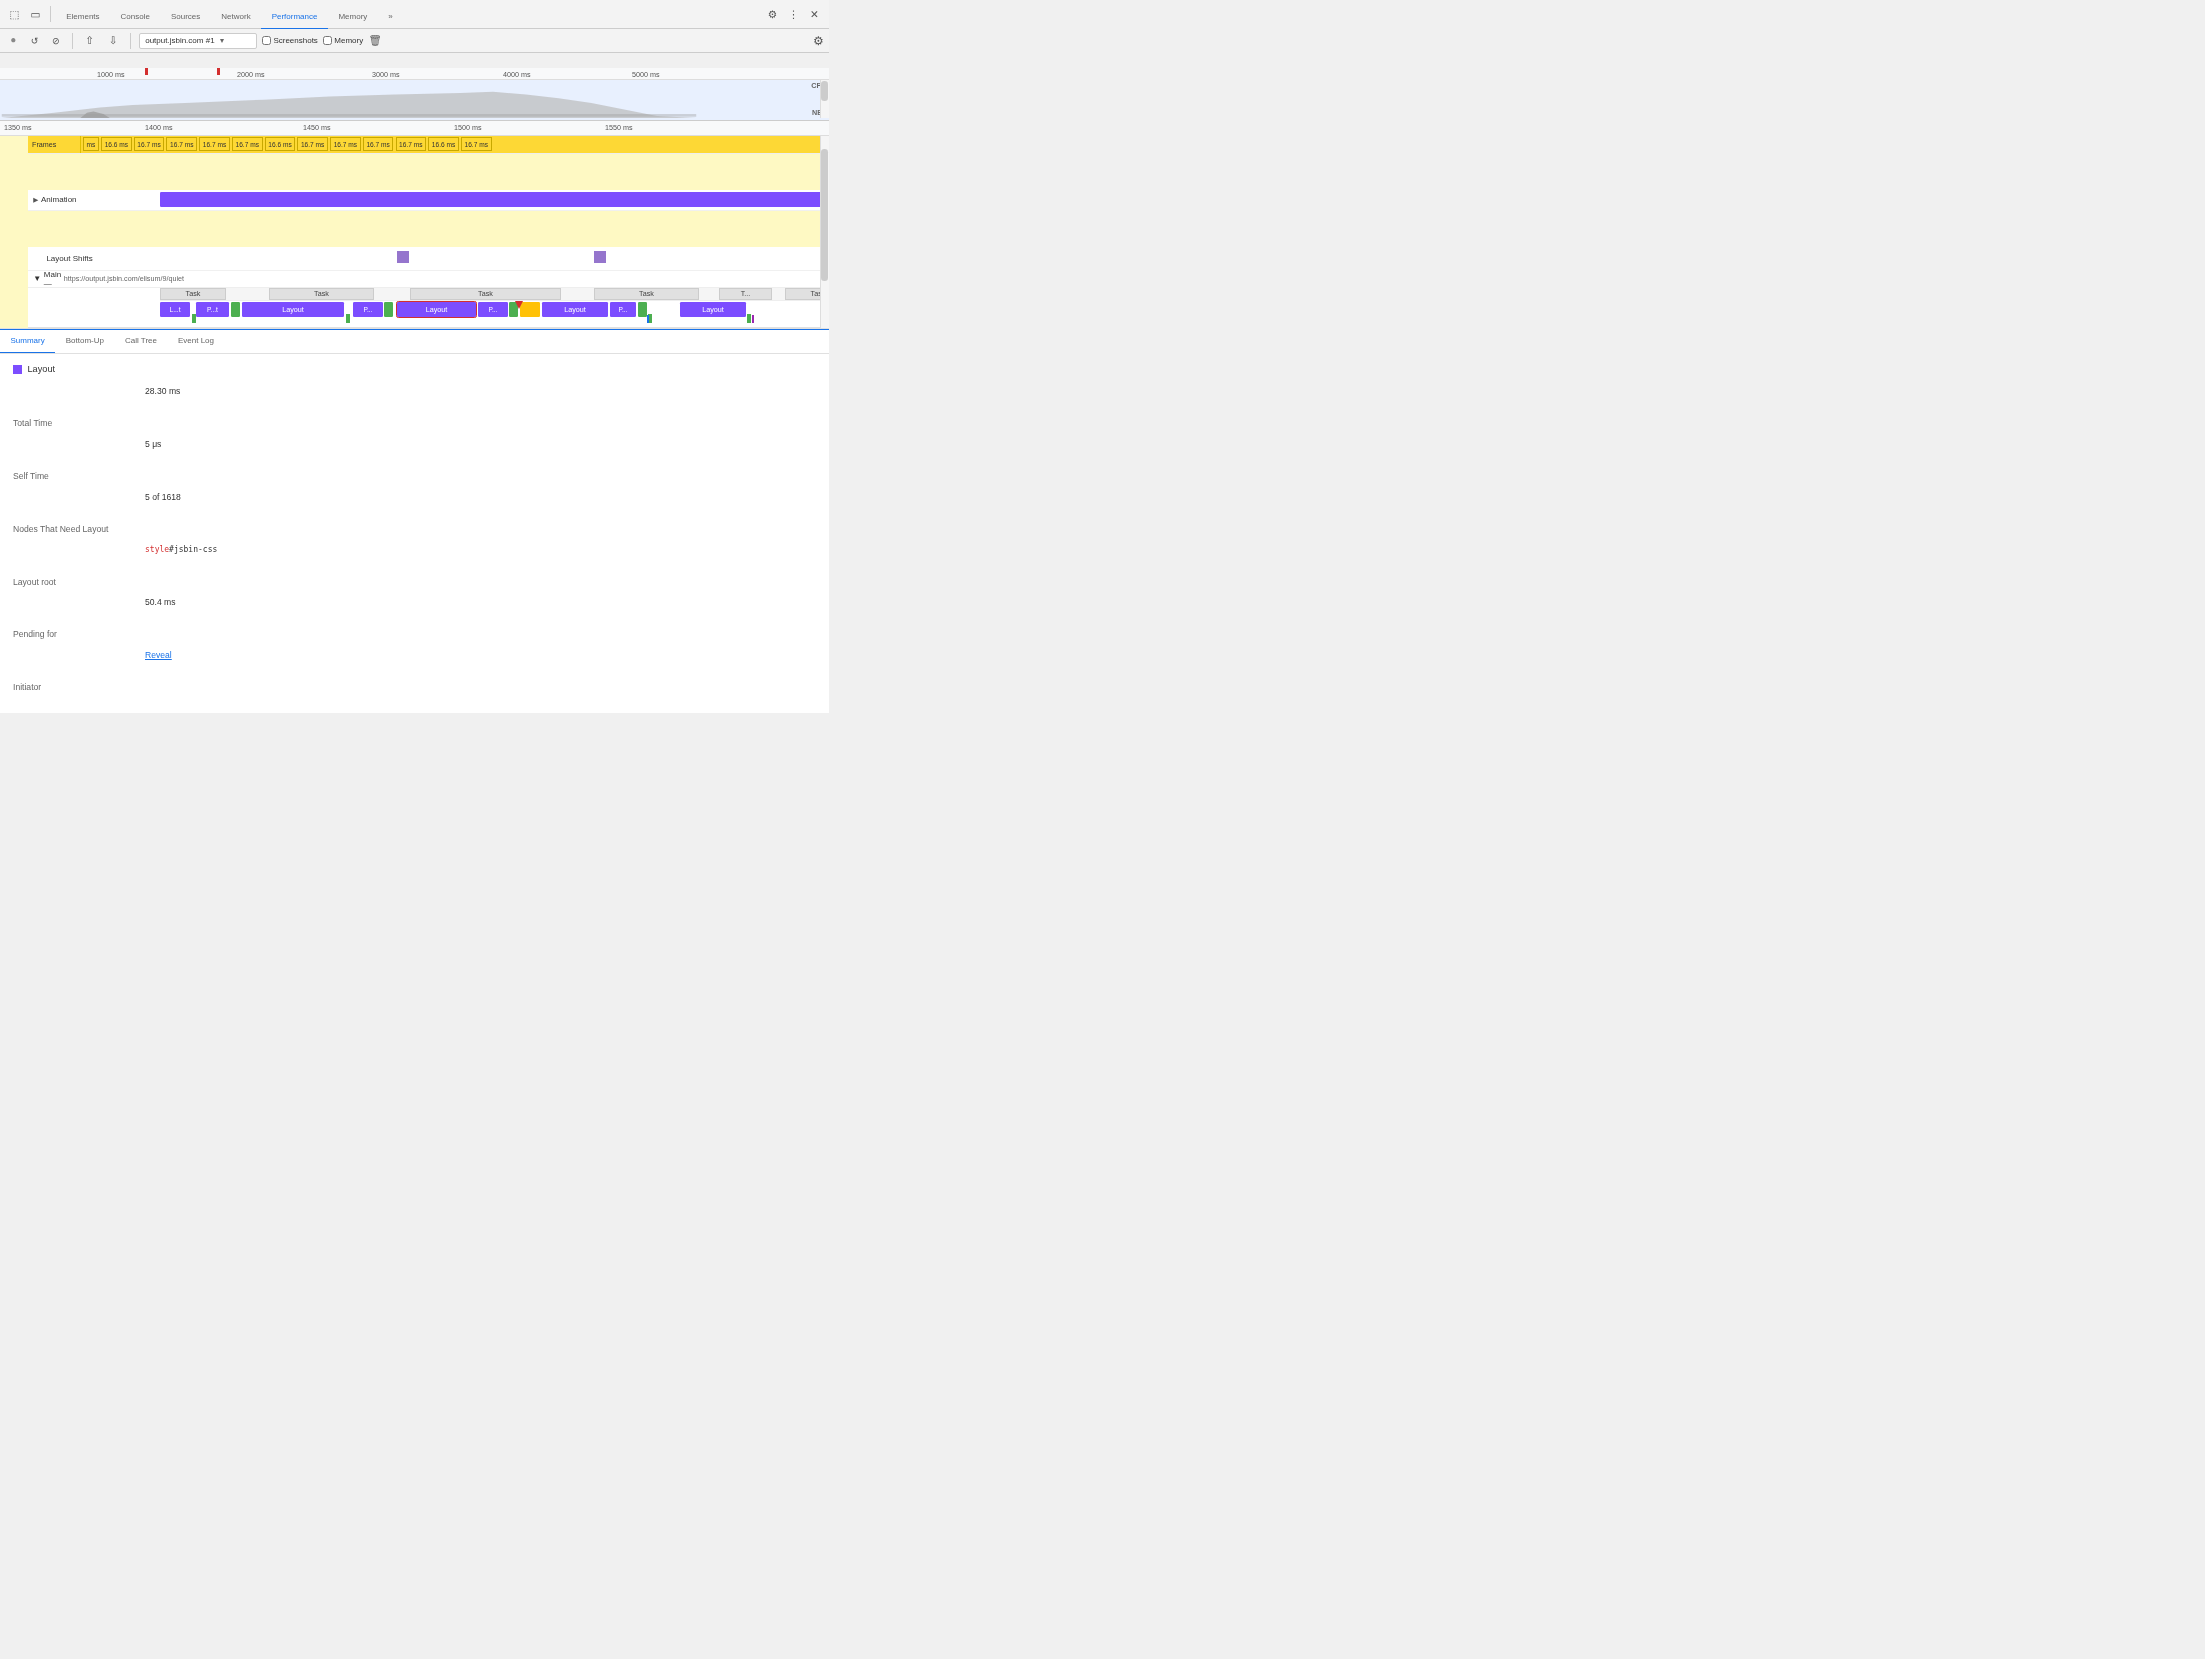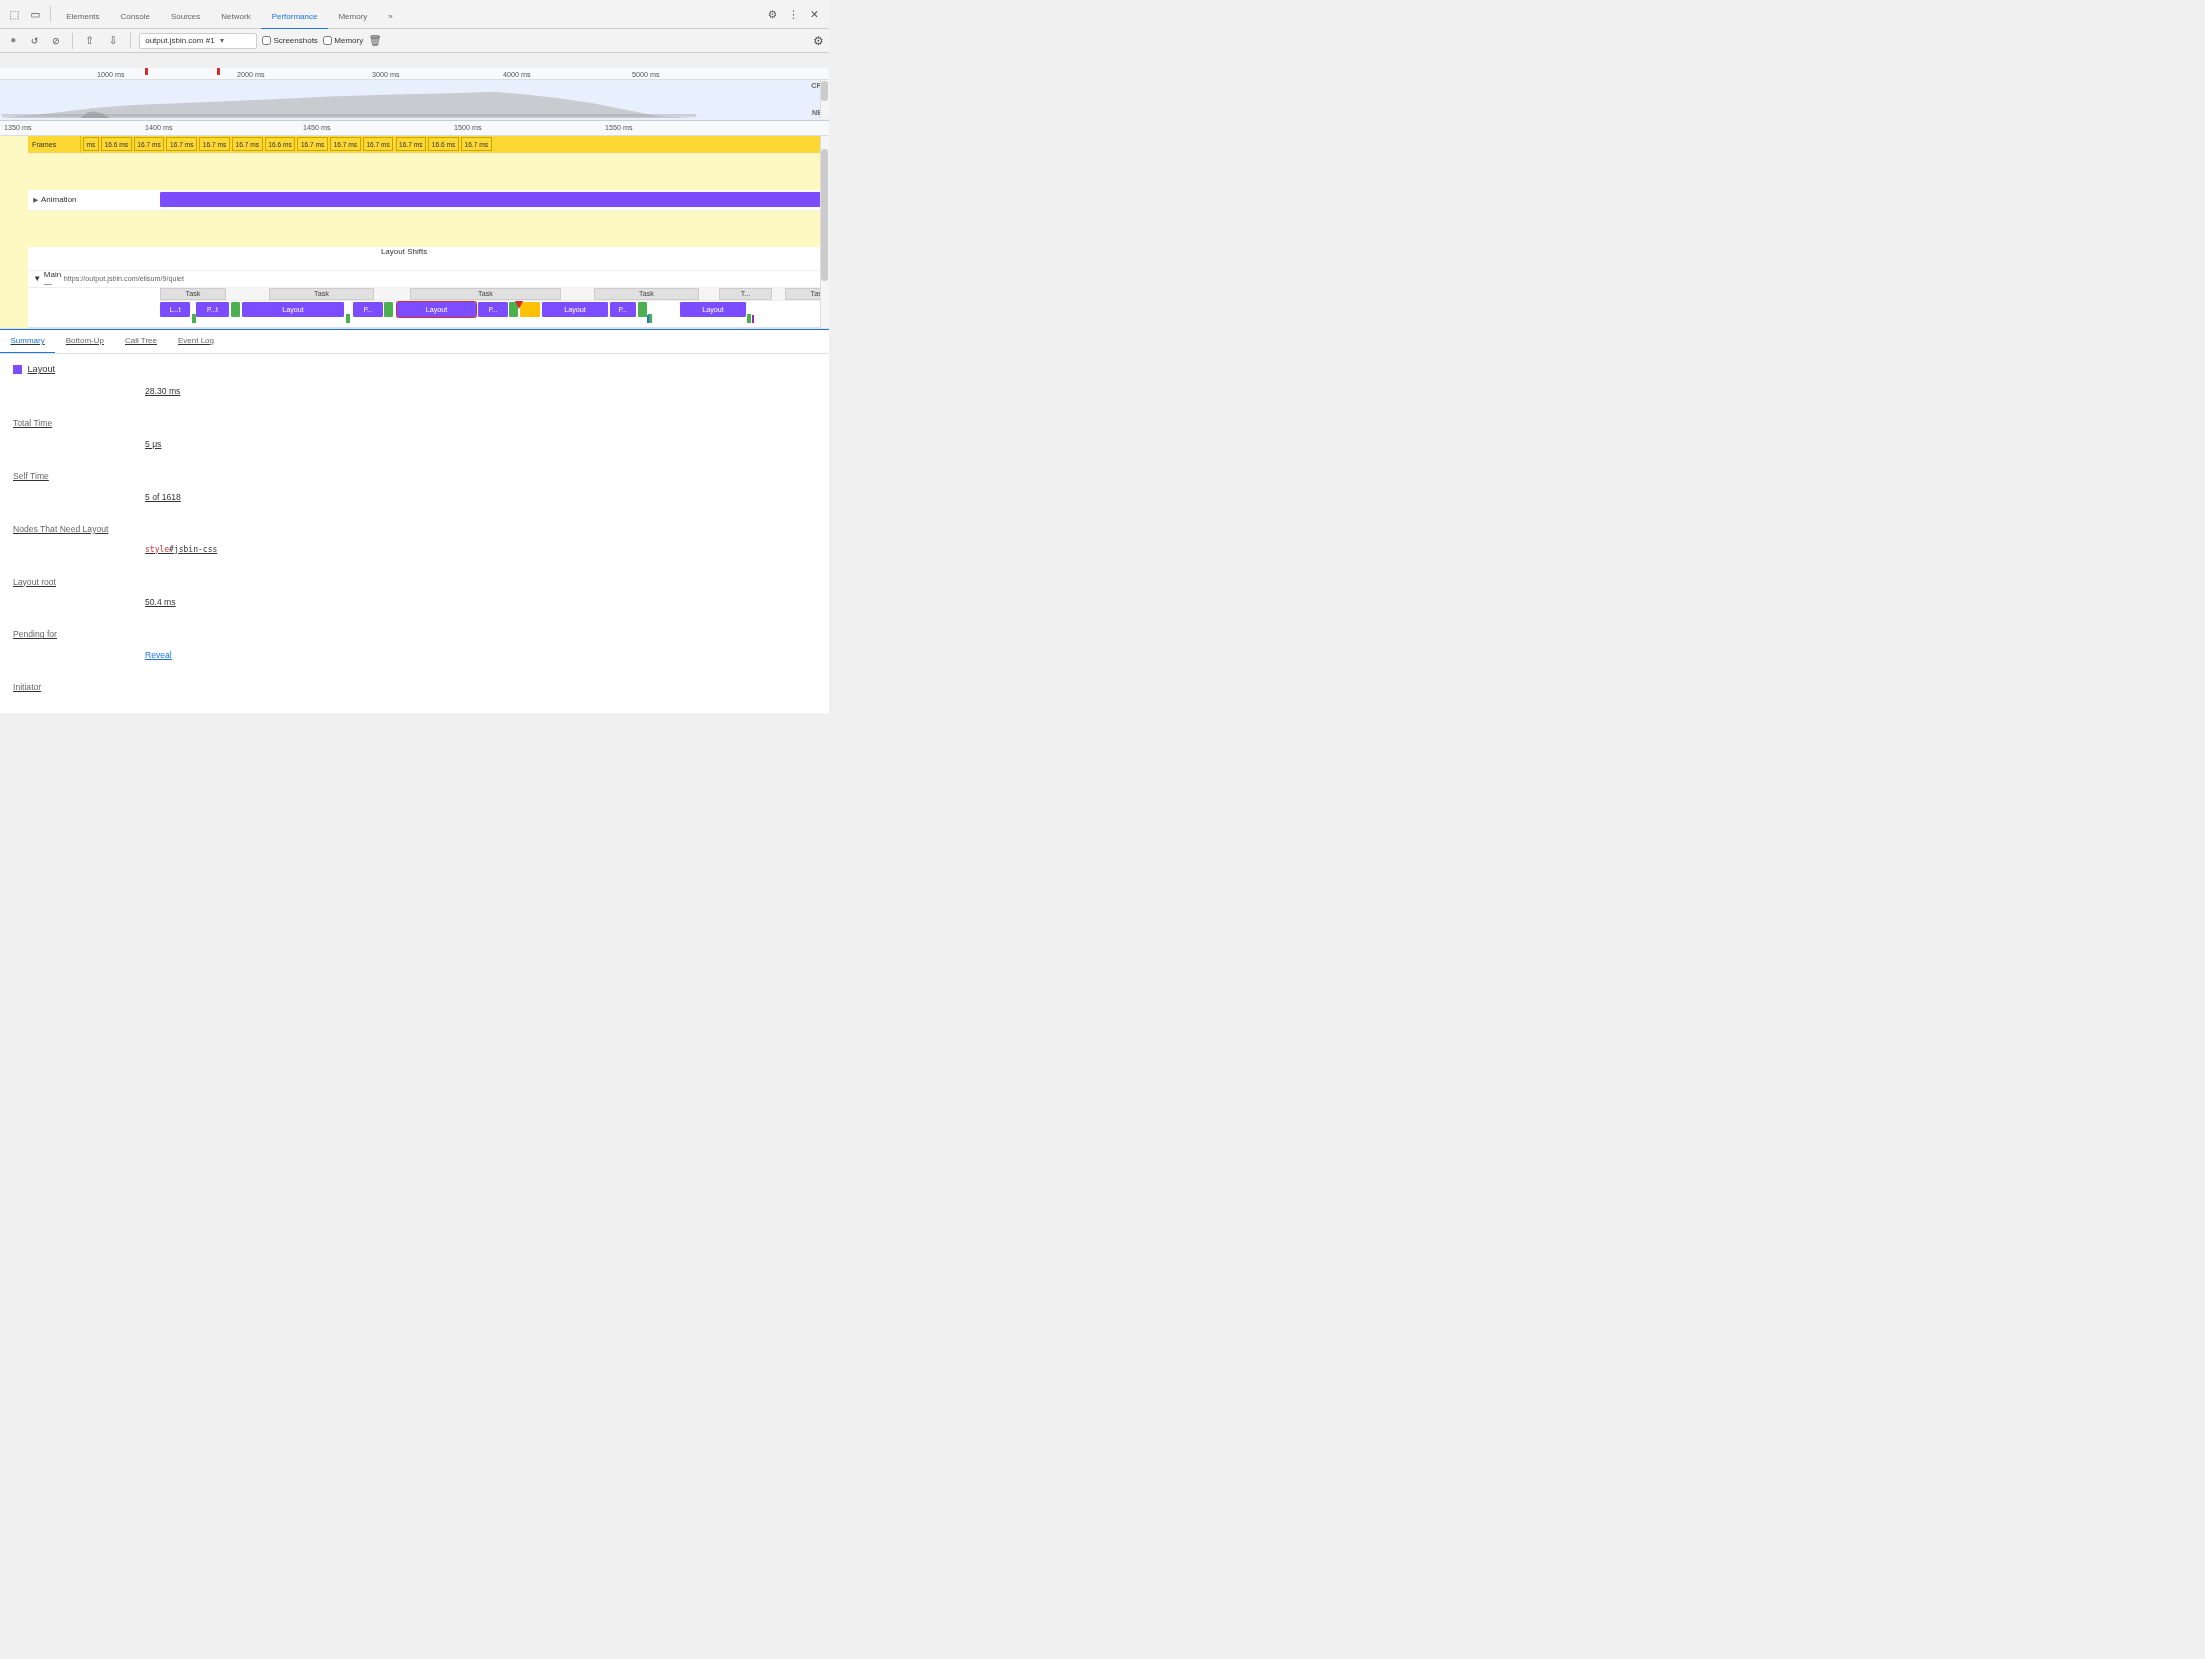--- a/index.html
+++ b/index.html
@@ -237,21 +237,20 @@
       position: absolute;
       width: 12px; height: 12px;
       background: #9575cd;
       top: 4px;
     }
 
     
     .bottom-panel {
       background: white;
       border-top: 1.3px solid #1a73e8;
-      text-decoration: underline;
     }
     .bottom-tabs {
       display: flex;
       border-bottom: 0.7px solid #e0e0e0;
       height: 24px;
       align-items: flex-end;
     }
     .bottom-tab {
       padding: 5.3px 10.5px;
       font-size: 8px;
@@ -438,21 +437,21 @@
     <div class="track-label">
       <span class="triangle">▶</span>
       <span>Animation</span>
     </div>
     <div class="track-content">
       <div class="animation-bar"></div>
     </div>
   </div>
 
 
-  <div class="track-row" style="height:24px;flex-direction:column;">
+  <div class="track-row" style="height:24px;">
     <div class="track-label" style="padding-left:18.4px;">
       <span>Layout Shifts</span>
     </div>
     <div class="track-content" style="position:relative;">
       <div class="ls-square" style="left:237px;"></div>
       <div class="ls-square" style="left:434px;"></div>
     </div>
   </div>
 
   <div style="background:white; border-bottom:0.7px solid #e0e0e0;">

